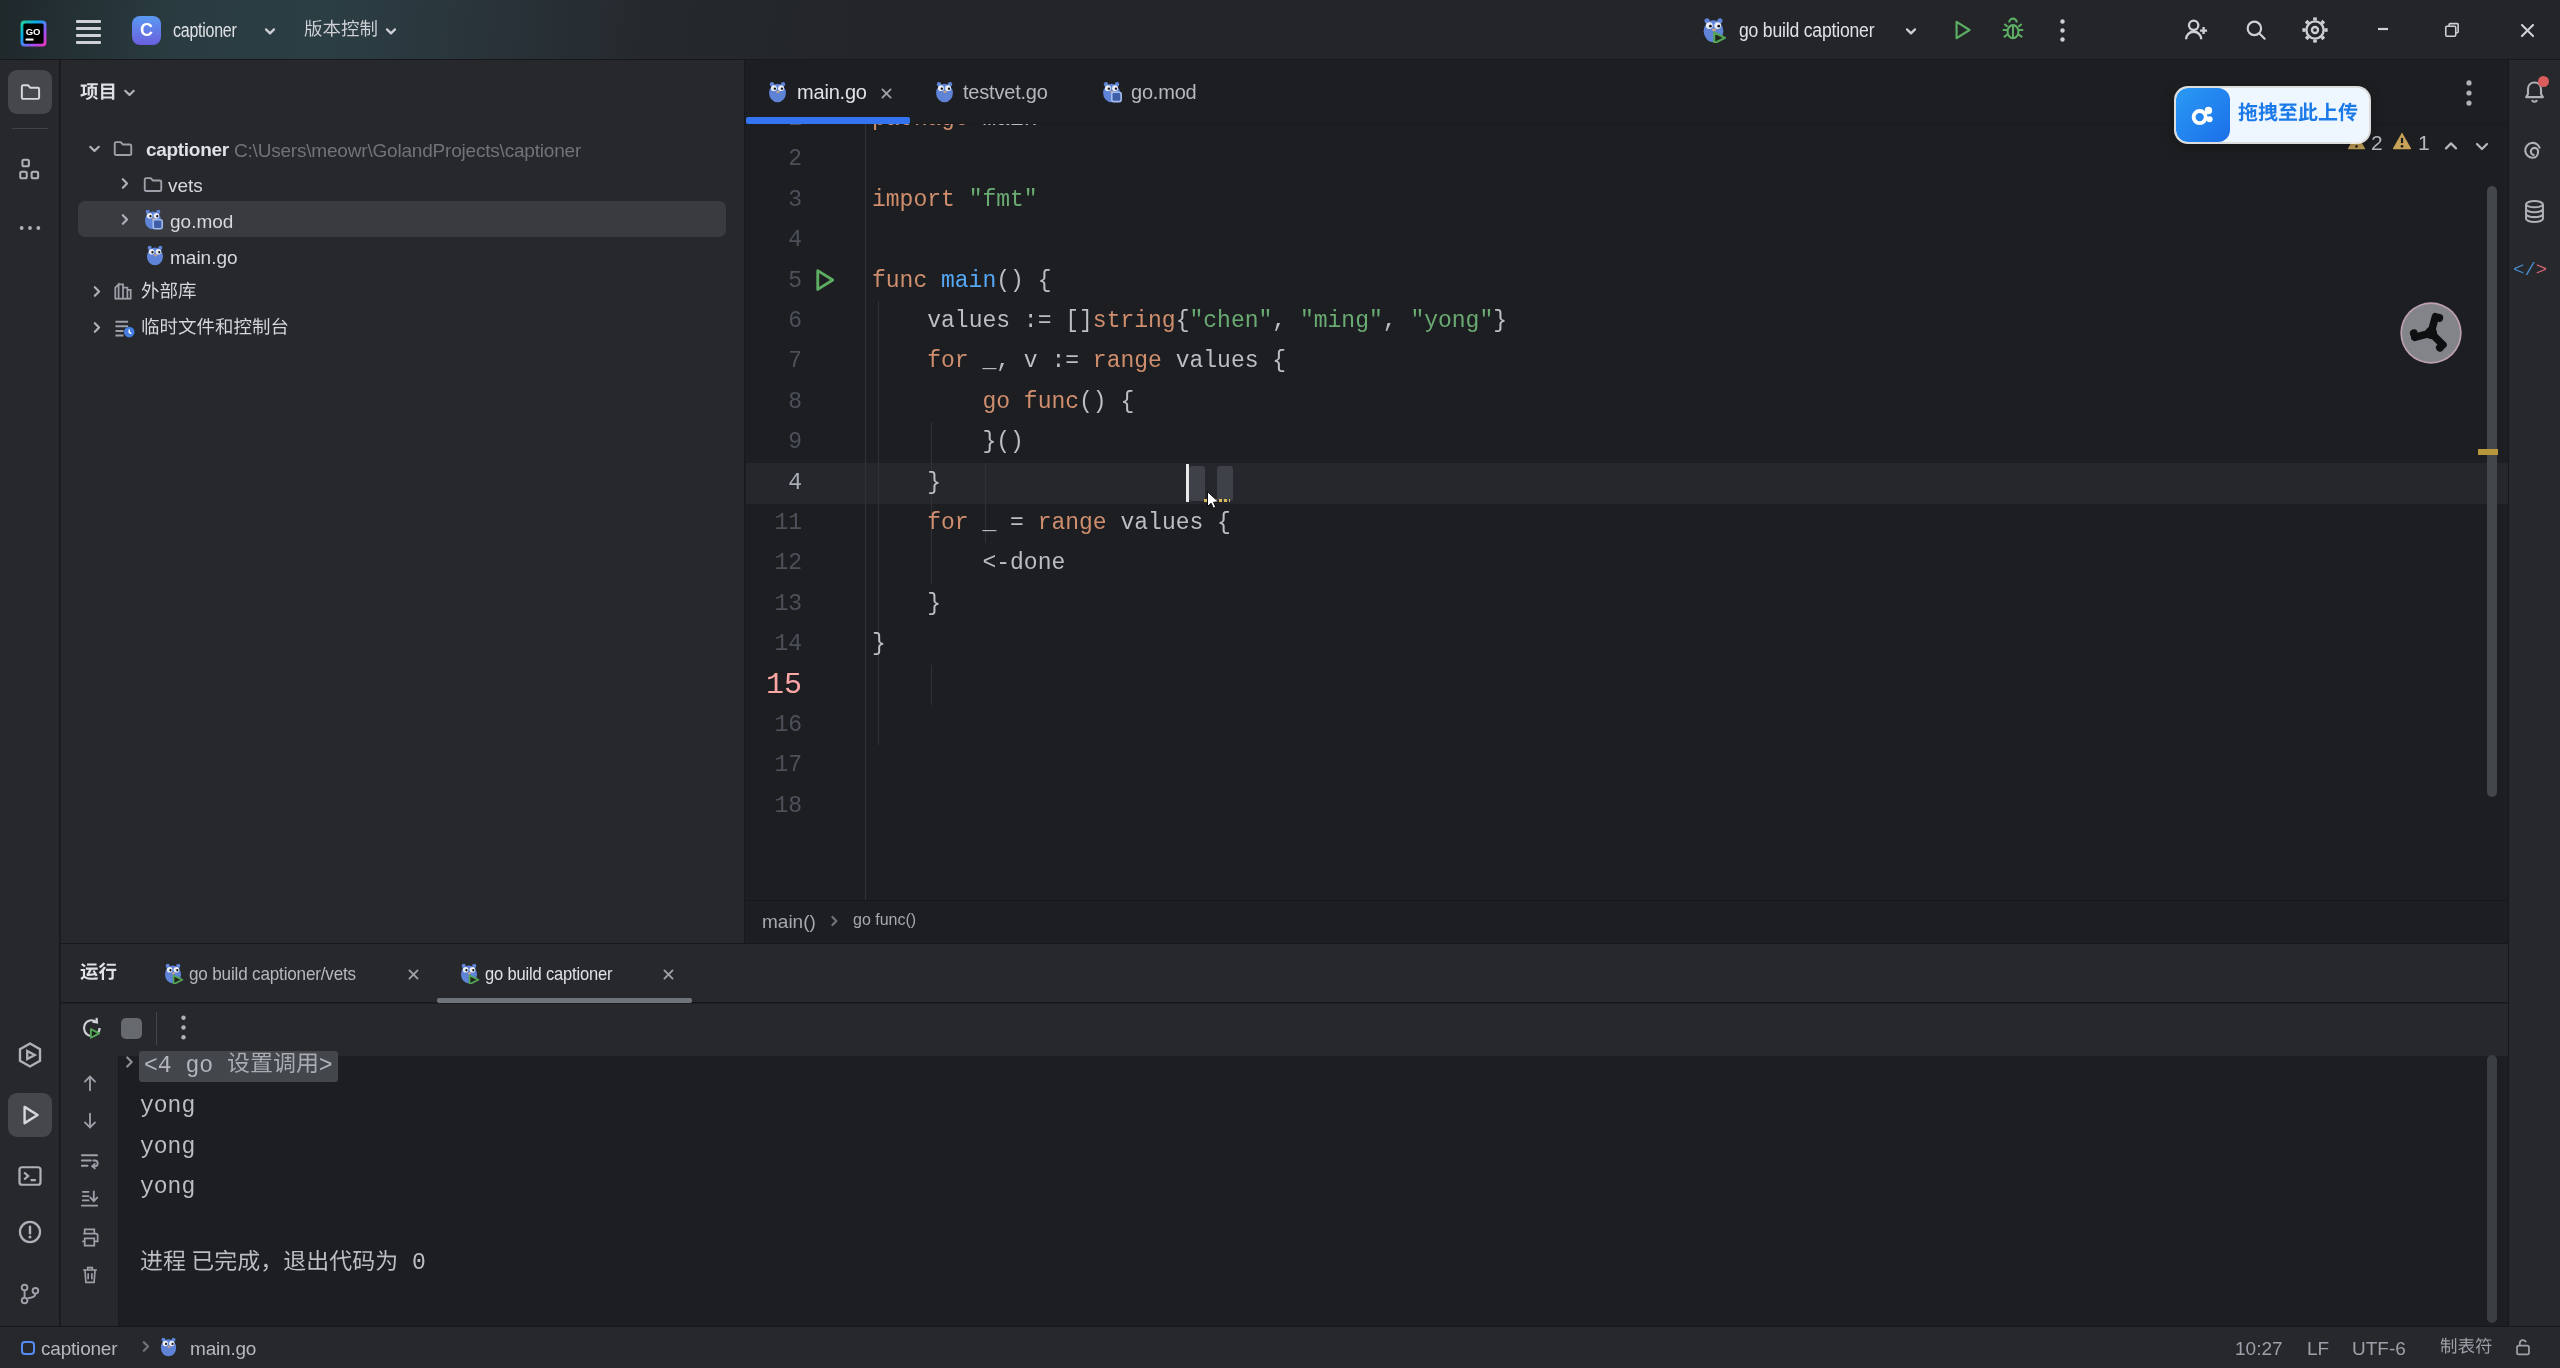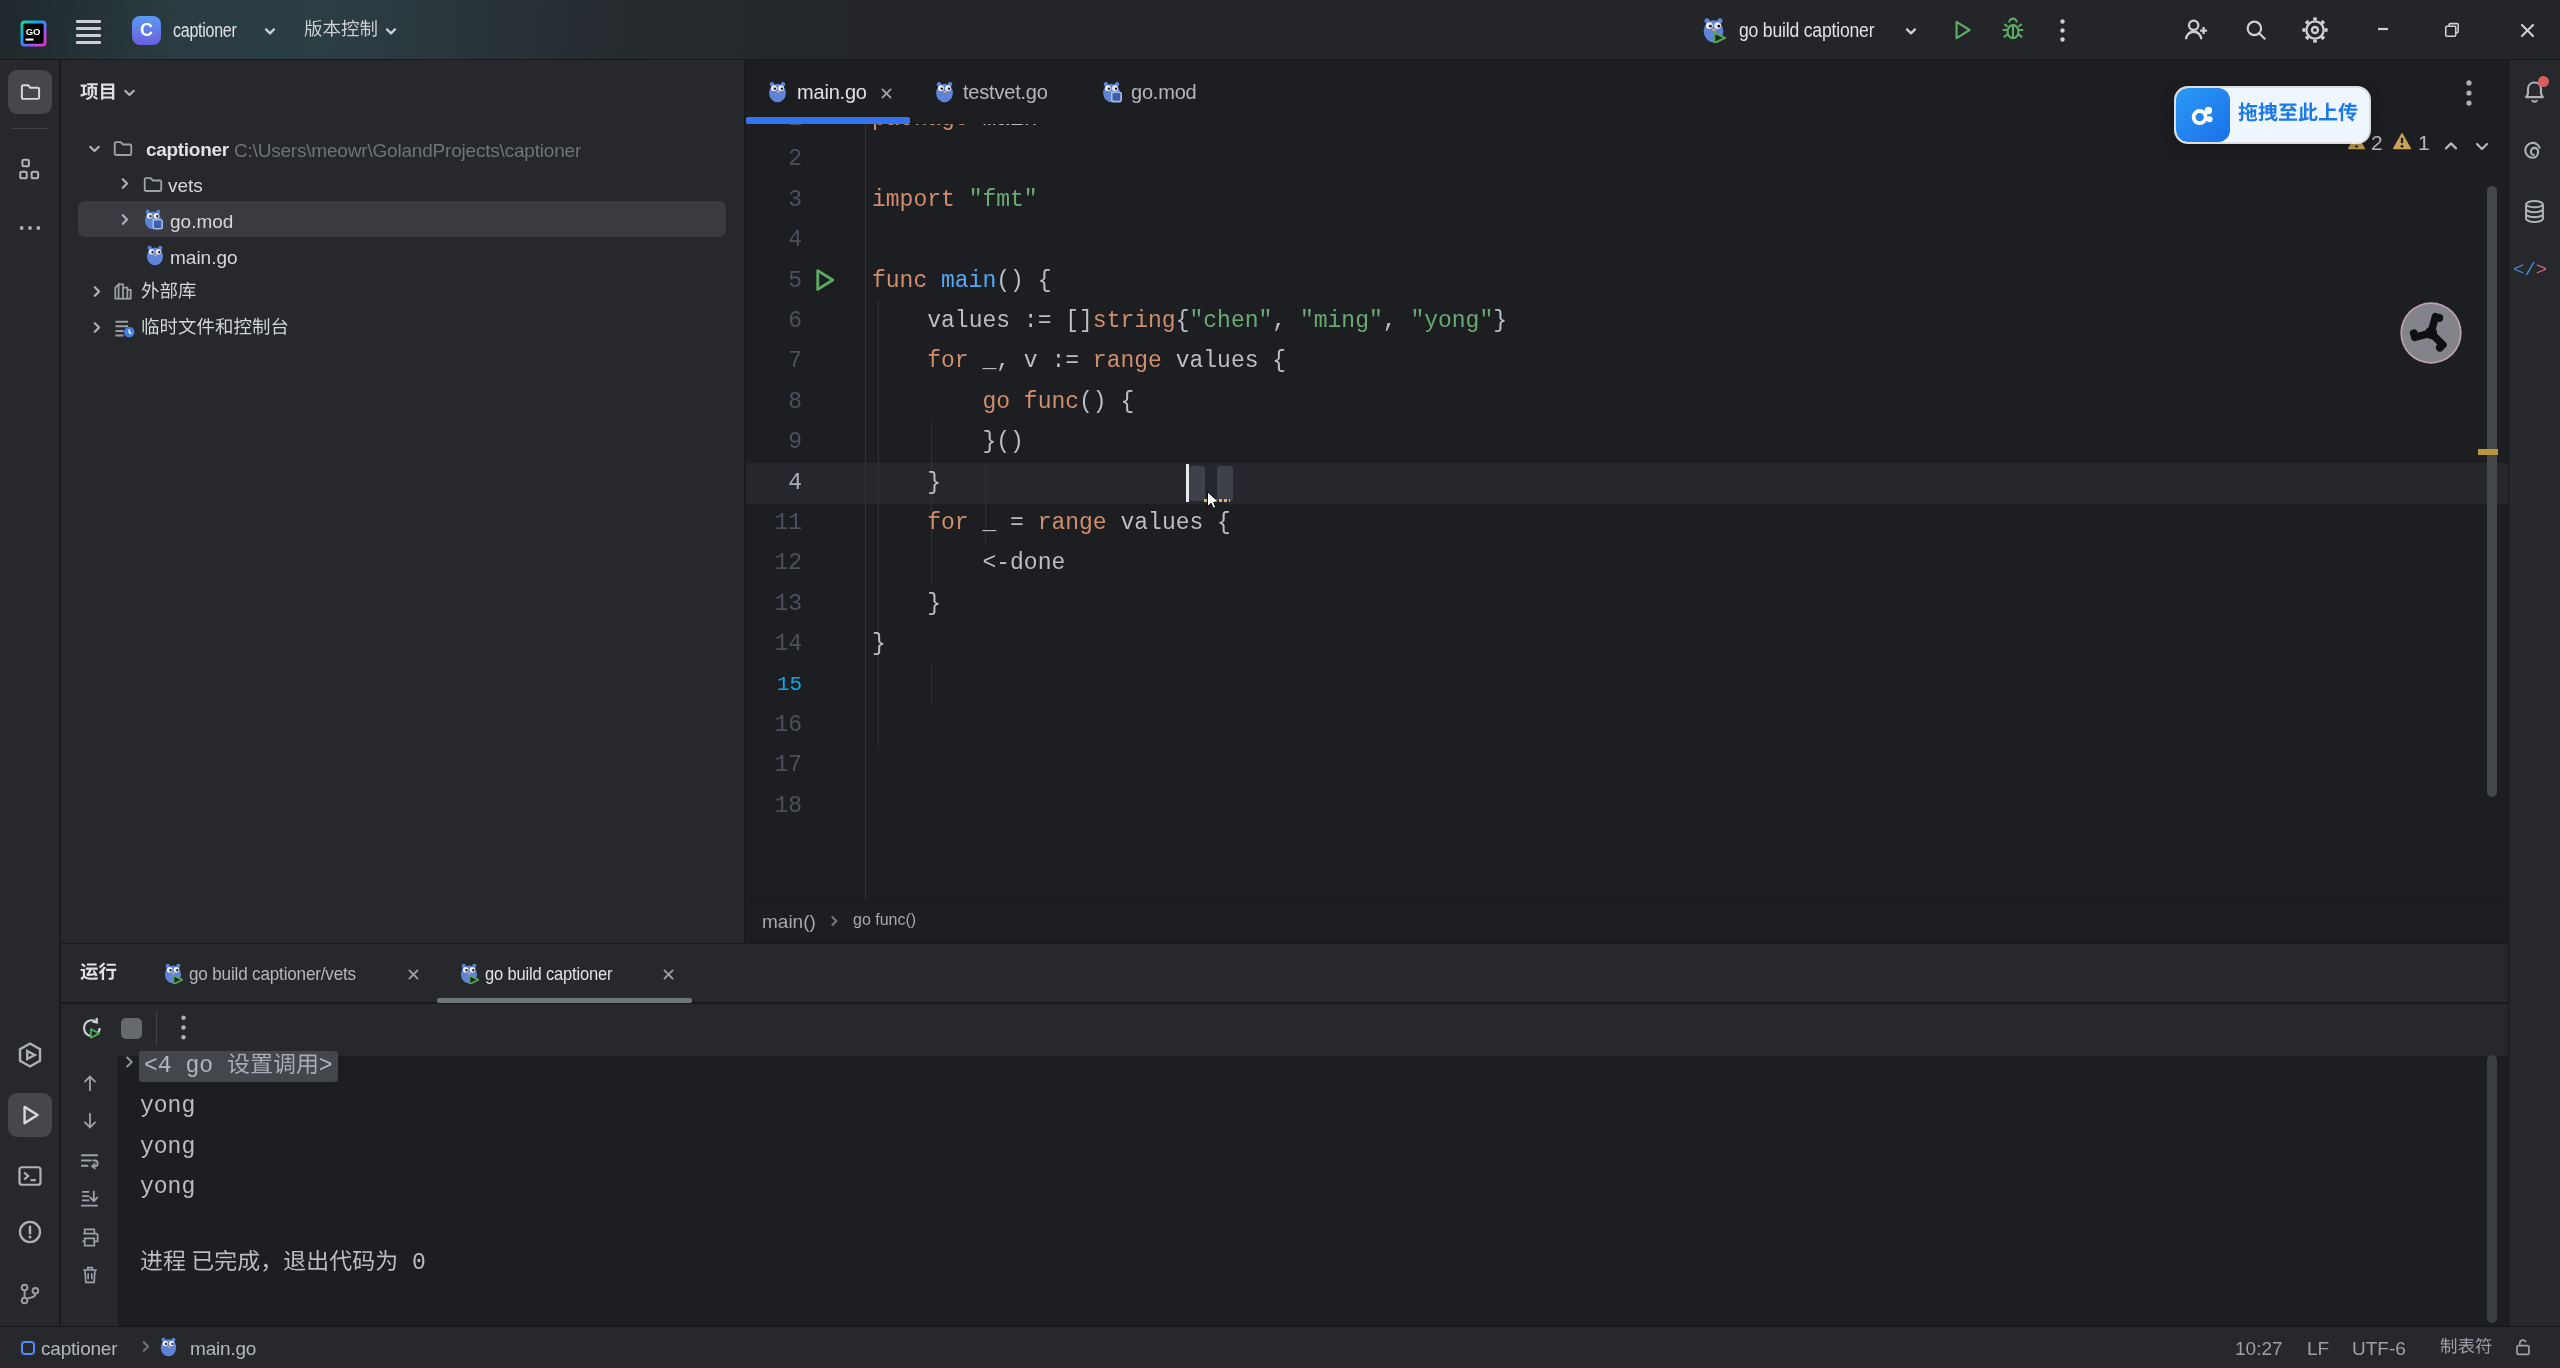--- a/index.html
+++ b/index.html
@@ -264,21 +264,21 @@
       <div style="position:absolute;right:0;top:260.6px;height:40.4px;line-height:40.4px;color:#4b5059;font-size:23px" class="mono">5</div>
       <div style="position:absolute;right:0;top:301.0px;height:40.4px;line-height:40.4px;color:#4b5059;font-size:23px" class="mono">6</div>
       <div style="position:absolute;right:0;top:341.4px;height:40.4px;line-height:40.4px;color:#4b5059;font-size:23px" class="mono">7</div>
       <div style="position:absolute;right:0;top:381.8px;height:40.4px;line-height:40.4px;color:#4b5059;font-size:23px" class="mono">8</div>
       <div style="position:absolute;right:0;top:422.2px;height:40.4px;line-height:40.4px;color:#4b5059;font-size:23px" class="mono">9</div>
       <div style="position:absolute;right:0;top:462.6px;height:40.4px;line-height:40.4px;color:#a9adb5;font-size:23px" class="mono">4</div>
       <div style="position:absolute;right:0;top:503.0px;height:40.4px;line-height:40.4px;color:#4b5059;font-size:23px" class="mono">11</div>
       <div style="position:absolute;right:0;top:543.4px;height:40.4px;line-height:40.4px;color:#4b5059;font-size:23px" class="mono">12</div>
       <div style="position:absolute;right:0;top:583.8px;height:40.4px;line-height:40.4px;color:#4b5059;font-size:23px" class="mono">13</div>
       <div style="position:absolute;right:0;top:624.2px;height:40.4px;line-height:40.4px;color:#4b5059;font-size:23px" class="mono">14</div>
-      <div style="position:absolute;right:0;top:664.6px;height:40.4px;line-height:40.4px;color:#0ea5e9;font-size:21px" class="mono">15</div>
+      <div style="position:absolute;right:0;top:664.6px;height:40.4px;line-height:40.4px;color:#fca5a5;font-size:30px" class="mono">15</div>
       <div style="position:absolute;right:0;top:705.0px;height:40.4px;line-height:40.4px;color:#4b5059;font-size:23px" class="mono">16</div>
       <div style="position:absolute;right:0;top:745.4px;height:40.4px;line-height:40.4px;color:#4b5059;font-size:23px" class="mono">17</div>
       <div style="position:absolute;right:0;top:785.8px;height:40.4px;line-height:40.4px;color:#4b5059;font-size:23px" class="mono">18</div>
     </div>
     <div style="position:absolute;left:809px;top:265px;"><svg width="30" height="30" viewBox="0 0 30 30" fill="none" style="">
         <path d="M7 4.5 L19 12 L7 19.5 Z" transform="scale(1.25)" stroke="#5cad63" stroke-width="2.3" stroke-linejoin="round"></path>
       </svg></div>
     <div class="abs" style="left:865px;top:124px;width:1px;height:776px;background:#303237"></div>
     <div class="abs" style="left:877.5px;top:301.0px;width:1px;height:444.4px;background:#2f3136"></div>
     <div class="abs" style="left:931px;top:422.2px;width:1px;height:161.6px;background:#2f3136"></div>
@@ -474,21 +474,21 @@
       </svg></div>
     <div style="position:absolute;left:79px;top:1264px;"><svg width="22" height="22" viewBox="0 0 22 22" fill="none" style="">
         <g transform="scale(0.9166666666666666)" stroke="#9da0a8" stroke-width="1.8">
           <path d="M4.5 6.5 h15 M9.5 6 V4 h5 v2 M6.5 6.5 l1 13.5 h9 l1-13.5 M10 10 v6.5 M14 10 v6.5"></path>
         </g>
       </svg></div>
     <div class="abs" style="left:118px;top:1056px;width:1px;height:270px;background:#191a1d"></div>
     <div style="position:absolute;left:120px;top:1053px;"><svg width="18" height="18" viewBox="0 0 18 18" fill="none" style="">
         <polyline points="7.2,4.5 11.700000000000001,9.0 7.2,13.5" stroke="#8c8f96" stroke-width="2.2" stroke-linecap="round" stroke-linejoin="round"></polyline>
       </svg></div>
-    <div class="abs mono" style="left:139px;top:1051px;height:31px;background:#43464b;border-radius:3px;padding:0 5px;font-size:23px;color:#b3b6bc;line-height:31px;display:flex;align-items:center">&lt;4&nbsp;go&nbsp;<span style="display:inline-block;width:92px;height:29px;overflow:visible"><svg width="92" height="29" viewBox="0 0 92 29" style="overflow:visible">
+    <div class="abs mono" style="left:139px;top:1051px;height:31px;background:#43464b;border-radius:3px;padding:0 5px;font-size:23px;color:#b3b6bc;line-height:31px;display:flex;align-items:flex-start">&lt;4&nbsp;go&nbsp;<span style="display:inline-block;width:92px;height:29px;overflow:visible"><svg width="92" height="29" viewBox="0 0 92 29" style="overflow:visible">
           <path transform="translate(0.0,20.2) scale(0.023000,-0.023000)" d="M122 776C175 729 242 662 273 619L324 672C292 713 225 778 171 822ZM43 526V454H184V95C184 49 153 16 134 4C148 -11 168 -42 175 -60C190 -40 217 -20 395 112C386 127 374 155 368 175L257 94V526ZM491 804V693C491 619 469 536 337 476C351 464 377 435 386 420C530 489 562 597 562 691V734H739V573C739 497 753 469 823 469C834 469 883 469 898 469C918 469 939 470 951 474C948 491 946 520 944 539C932 536 911 534 897 534C884 534 839 534 828 534C812 534 810 543 810 572V804ZM805 328C769 248 715 182 649 129C582 184 529 251 493 328ZM384 398V328H436L422 323C462 231 519 151 590 86C515 38 429 5 341 -15C355 -31 371 -61 377 -80C474 -54 566 -16 647 39C723 -17 814 -58 917 -83C926 -62 947 -32 963 -16C867 4 781 39 708 86C793 160 861 256 901 381L855 401L842 398Z" fill="#a9acb2"></path>
           <path transform="translate(23.0,20.2) scale(0.023000,-0.023000)" d="M651 748H820V658H651ZM417 748H582V658H417ZM189 748H348V658H189ZM190 427V6H57V-50H945V6H808V427H495L509 486H922V545H520L531 603H895V802H117V603H454L446 545H68V486H436L424 427ZM262 6V68H734V6ZM262 275H734V217H262ZM262 320V376H734V320ZM262 172H734V113H262Z" fill="#a9acb2"></path>
           <path transform="translate(46.0,20.2) scale(0.023000,-0.023000)" d="M105 772C159 726 226 659 256 615L309 668C277 710 209 774 154 818ZM43 526V454H184V107C184 54 148 15 128 -1C142 -12 166 -37 175 -52C188 -35 212 -15 345 91C331 44 311 0 283 -39C298 -47 327 -68 338 -79C436 57 450 268 450 422V728H856V11C856 -4 851 -9 836 -9C822 -10 775 -10 723 -8C733 -27 744 -58 747 -77C818 -77 861 -76 888 -65C915 -52 924 -30 924 10V795H383V422C383 327 380 216 352 113C344 128 335 149 330 164L257 108V526ZM620 698V614H512V556H620V454H490V397H818V454H681V556H793V614H681V698ZM512 315V35H570V81H781V315ZM570 259H723V138H570Z" fill="#a9acb2"></path>
           <path transform="translate(69.0,20.2) scale(0.023000,-0.023000)" d="M153 770V407C153 266 143 89 32 -36C49 -45 79 -70 90 -85C167 0 201 115 216 227H467V-71H543V227H813V22C813 4 806 -2 786 -3C767 -4 699 -5 629 -2C639 -22 651 -55 655 -74C749 -75 807 -74 841 -62C875 -50 887 -27 887 22V770ZM227 698H467V537H227ZM813 698V537H543V698ZM227 466H467V298H223C226 336 227 373 227 407ZM813 466V298H543V466Z" fill="#a9acb2"></path>
         </svg></span>&gt;</div>
     <div class="abs mono" style="left:140px;top:1086px;font-size:23px;color:#bcbec4;line-height:40px">yong</div>
     <div class="abs mono" style="left:140px;top:1127px;font-size:23px;color:#bcbec4;line-height:40px">yong</div>
     <div class="abs mono" style="left:140px;top:1167px;font-size:23px;color:#bcbec4;line-height:40px">yong</div>
     <div class="abs" style="left:140px;top:1249px;height:32px"><svg width="258" height="29" viewBox="0 0 258 29" style="overflow:visible">
         <path transform="translate(0.0,20.2) scale(0.023000,-0.023000)" d="M81 778C136 728 203 655 234 609L292 657C259 701 190 770 135 819ZM720 819V658H555V819H481V658H339V586H481V469L479 407H333V335H471C456 259 423 185 348 128C364 117 392 89 402 74C491 142 530 239 545 335H720V80H795V335H944V407H795V586H924V658H795V819ZM555 586H720V407H553L555 468ZM262 478H50V408H188V121C143 104 91 60 38 2L88 -66C140 2 189 61 223 61C245 61 277 28 319 2C388 -42 472 -53 596 -53C691 -53 871 -47 942 -43C943 -21 955 15 964 35C867 24 716 16 598 16C485 16 401 23 335 64C302 85 281 104 262 115Z" fill="#bcbec4"></path>

